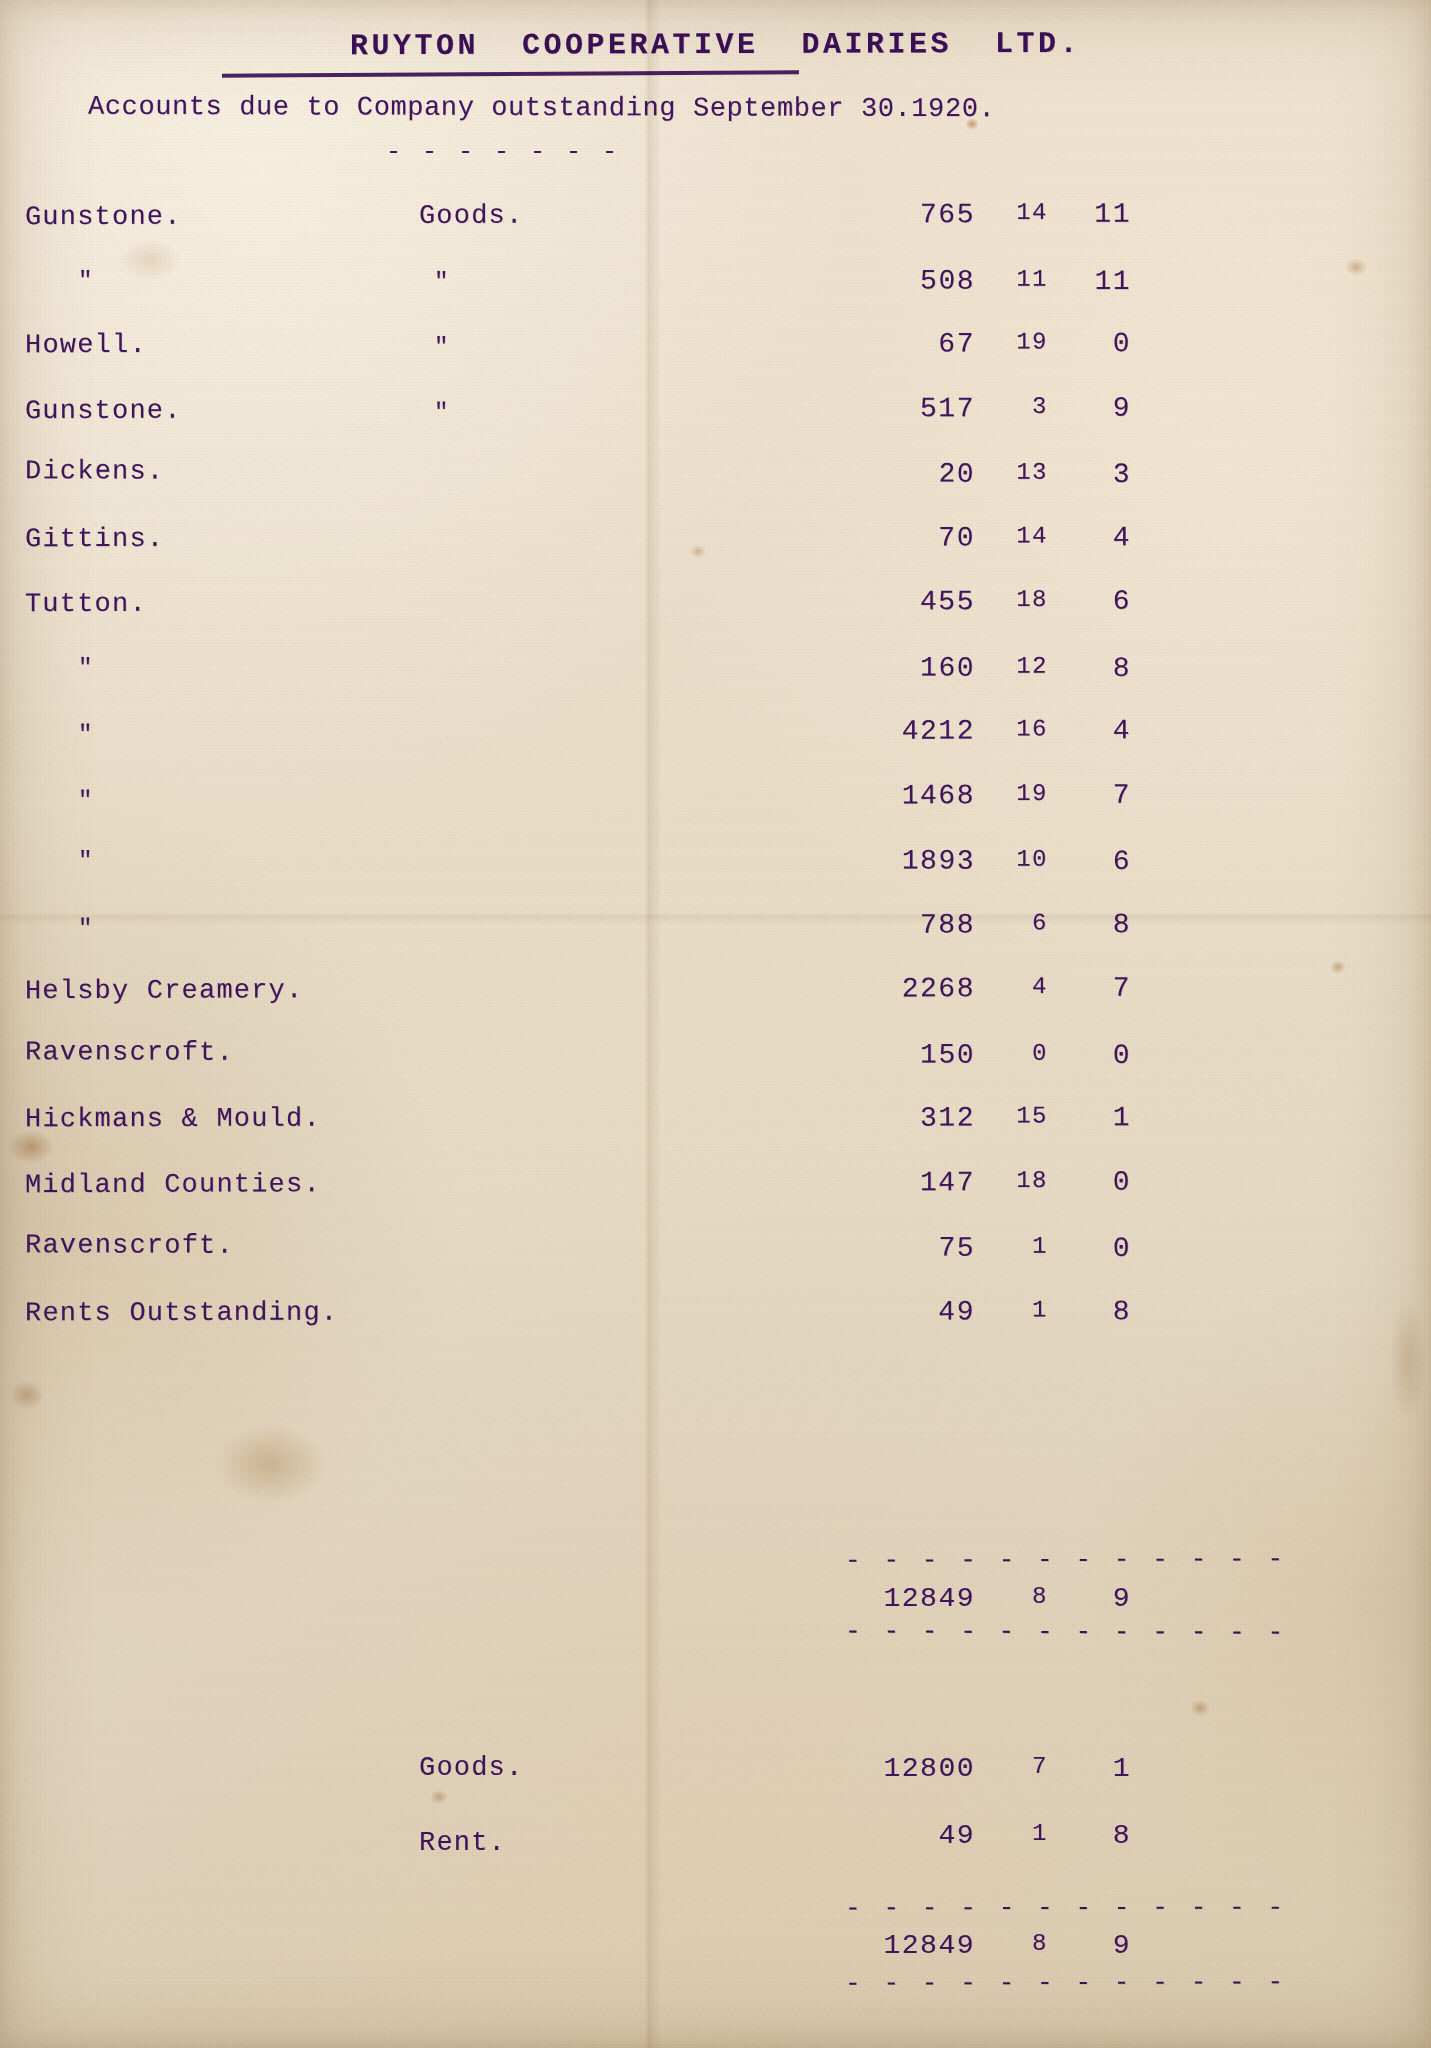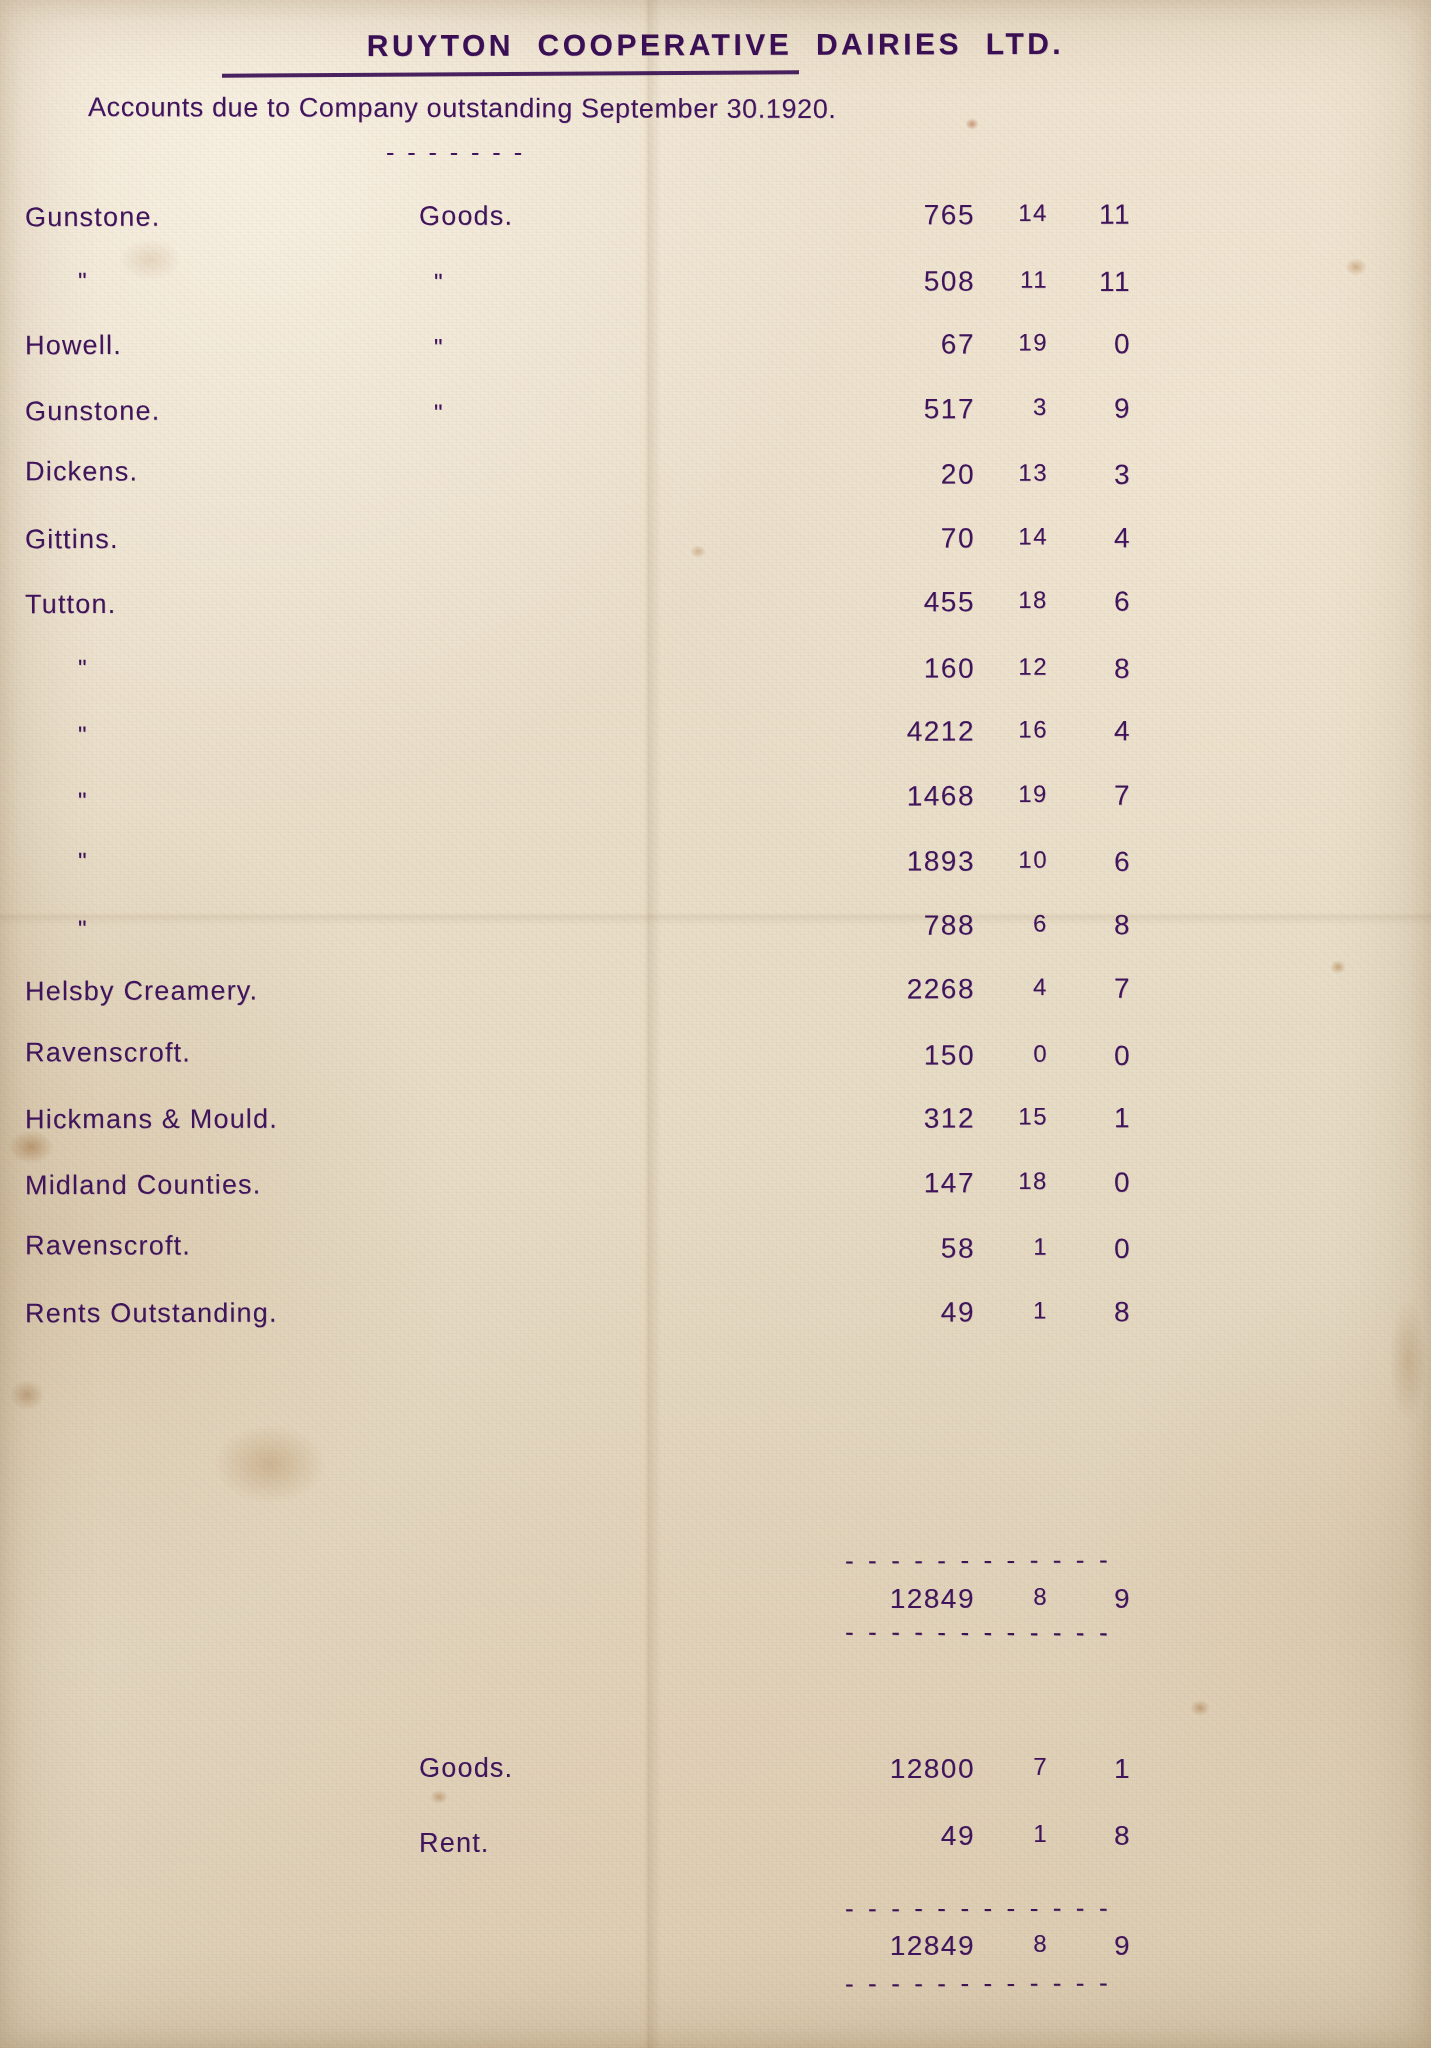--- a/index.html
+++ b/index.html
@@ -15,21 +15,21 @@
     height: 2048px;
     margin: 0 auto;
     overflow: hidden;
     background:
       radial-gradient(ellipse 60% 45% at 18% 8%,  rgba(255,250,240,0.55), rgba(255,250,240,0) 70%),
       radial-gradient(ellipse 55% 40% at 85% 22%, rgba(248,238,220,0.45), rgba(248,238,220,0) 72%),
       radial-gradient(ellipse 70% 50% at 50% 92%, rgba(224,205,178,0.55), rgba(224,205,178,0) 75%),
       radial-gradient(ellipse 40% 30% at 4% 60%,  rgba(206,184,152,0.50), rgba(206,184,152,0) 70%),
       radial-gradient(ellipse 30% 22% at 96% 78%, rgba(210,188,156,0.45), rgba(210,188,156,0) 72%),
       linear-gradient(172deg, #efe4d2 0%, #eadfcb 28%, #e7dcc6 55%, #e1d4bd 80%, #d9cbb0 100%);
-    font-family: Liberation Sans, sans-serif;
+    font-family: Liberation Mono, monospace;
     color: #3d1a52;
   }
 
   
   .grain {
     position: absolute;
     inset: 0;
     pointer-events: none;
     opacity: .30;
     background-image:
@@ -371,21 +371,21 @@
 
       <div class="row j1">
         <span class="c-name">Midland Counties.</span>
         <span class="c-pounds">147</span>
         <span class="c-shillings">18</span>
         <span class="c-pence">0</span>
       </div>
 
       <div class="row j2">
         <span class="c-name">Ravenscroft.</span>
-        <span class="c-pounds">58</span>
+        <span class="c-pounds">75</span>
         <span class="c-shillings">1</span>
         <span class="c-pence">0</span>
       </div>
 
       <div class="row j3">
         <span class="c-name">Rents Outstanding.</span>
         <span class="c-pounds">49</span>
         <span class="c-shillings">1</span>
         <span class="c-pence">8</span>
       </div>

